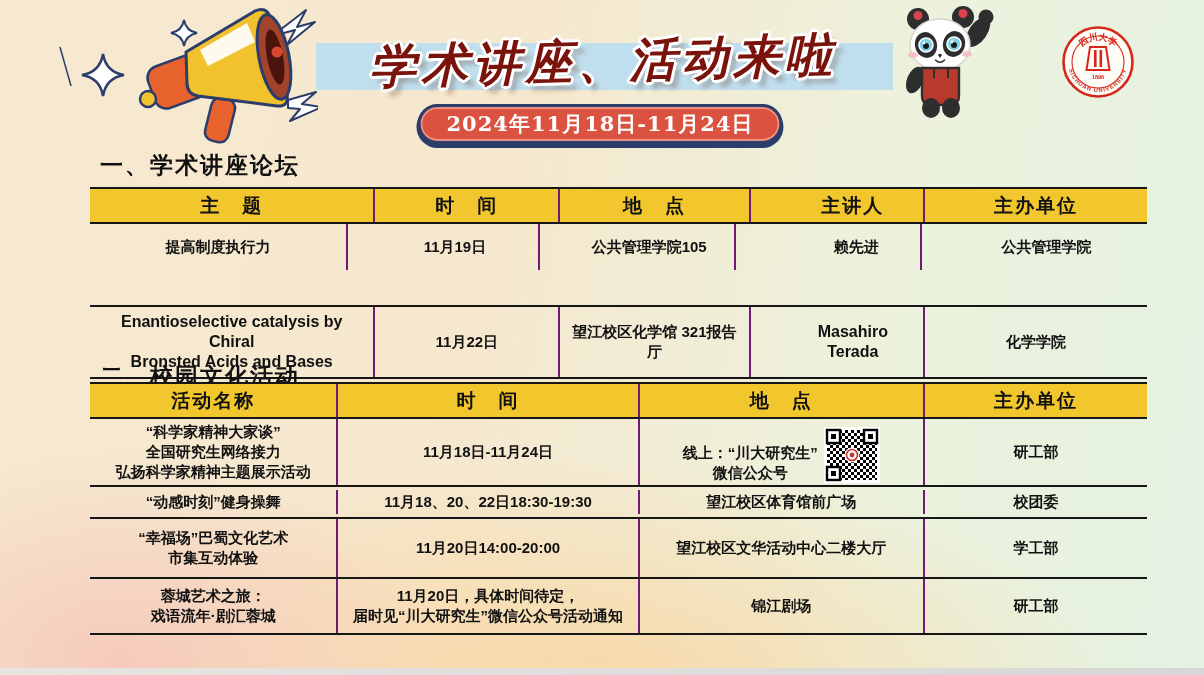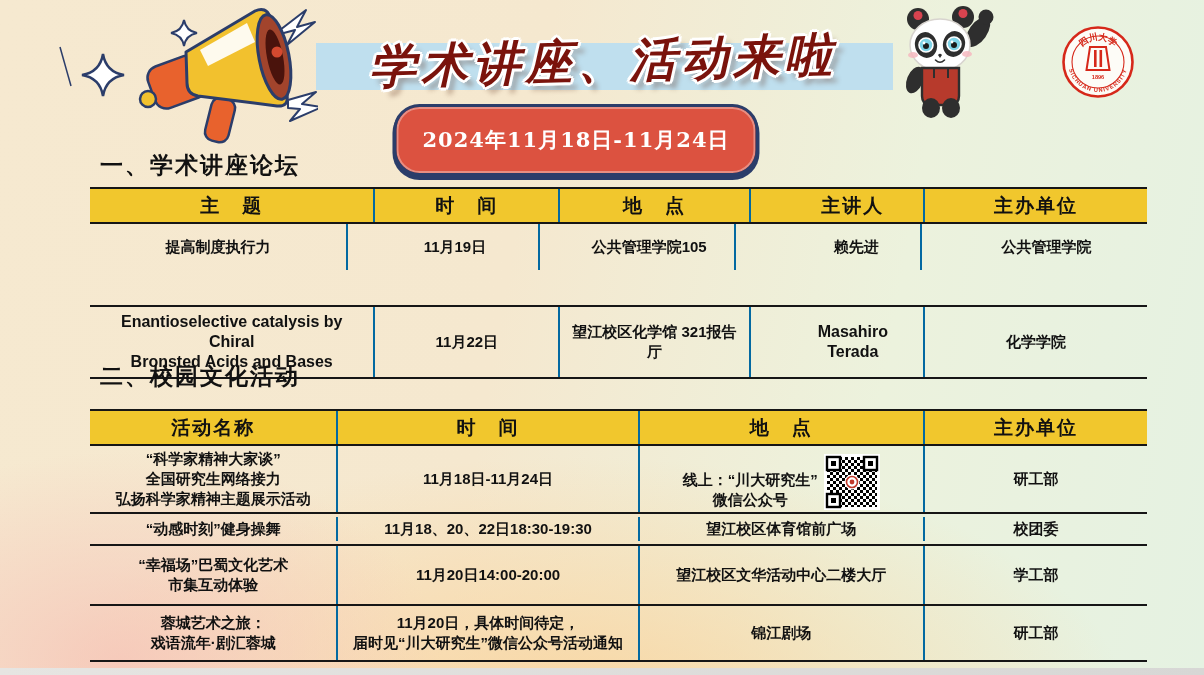--- a/index.html
+++ b/index.html
@@ -18,43 +18,43 @@
   .abs{position:absolute;}
   .banner{left:316px;top:43px;width:577px;height:47px;background:#bfdfee;}
   .banner-title{
     left:298px;top:18px;width:610px;height:86px;display:flex;align-items:center;justify-content:center;
     font-family:"DejaVu Serif",serif;font-style:italic;font-weight:bold;
     font-size:47px;letter-spacing:5px;color:#7a130c;transform:rotate(-1.5deg);
     text-shadow:-2px -2px 0 #fff,2px -2px 0 #fff,-2px 2px 0 #fff,2px 2px 0 #fff,
       -3px 0 0 #fff,3px 0 0 #fff,0 -3px 0 #fff,0 3px 0 #fff,6px 7px 5px rgba(90,40,20,.35);
     white-space:nowrap;}
   .date-badge{
-    top:104px;left:576px;transform:translateX(-50%);
+    top:104px;left:600px;transform:translateX(-50%);
     background:#dc5240;border:3px solid #2b3d6a;border-radius:26px;
     box-shadow:0 3px 0 1px #2b3d6a, inset 0 0 0 2px rgba(255,255,255,.35);
     color:#fff;font-family:"DejaVu Serif",serif;font-weight:bold;font-size:21px;
-    letter-spacing:1px;padding:19px 26px;white-space:nowrap;}
+    letter-spacing:1px;padding:3px 26px;white-space:nowrap;}
 
   
   .sec-title{left:100px;font-size:23px;font-weight:bold;color:#111;letter-spacing:2px;}
   .tbl{left:90px;width:1057px;border-bottom:2px solid #161616;}
   .tr{display:flex;box-sizing:border-box;}
   .tr.head{background:#f1c72d;border-top:2px solid #161616;border-bottom:2px solid #161616;height:37px;}
   .tr.body + .tr.body{border-top:2px solid #161616;}
   .td{display:flex;align-items:center;justify-content:center;text-align:center;
       white-space:pre-line;font-weight:bold;color:#111;padding:2px 8px;
-      box-sizing:border-box;border-right:2px solid #0369a1;font-size:15px;line-height:1.32;}
+      box-sizing:border-box;border-right:2px solid #701a75;font-size:15px;line-height:1.32;}
   .td:last-child{border-right:none;}
   .tr.head .td{font-size:19px;letter-spacing:2px;line-height:1;}
   .en{font-size:16px;line-height:1.25;}
   .t1c0{width:27%;}.t1c1{width:17.5%;}.t1c2{width:18%;}.t1c3{width:16.5%;padding-left:40px;}.t1c4{width:21%;}
   .t2c0{width:23.5%;}.t2c1{width:28.5%;}.t2c2{width:27%;}.t2c3{width:21%;}
   #table1{top:187px;} #table1 .r0{height:46px;gap:24px;} #table1 .r1{height:72px;margin-top:35px;}
   #sec1-title{top:150px;} #sec2-title{top:361px;}
-  #table2{top:409px;}
+  #table2{top:382px;}
   #table2 .r0{height:66px;} #table2 .r1{height:32px;align-items:center;} #table2 .r2{height:60px;} #table2 .r3{height:56px;}
   .qr-wrap{display:flex;align-items:flex-end;justify-content:center;gap:6px;}
 </style>
 </head>
 <body>
 
 <svg class="abs" style="left:55px;top:10px" width="150" height="100" viewBox="0 0 150 100">
   <path d="M5 37 L16 76" stroke="#2b3d6a" stroke-width="1.5" fill="none"></path>
   <path d="M48 44 Q51 62 69 65 Q51 68 48 86 Q45 68 27 65 Q45 62 48 44 Z" fill="#fff" stroke="#2b3d6a" stroke-width="2.5"></path>
   <path d="M129 10 Q131 21 142 23 Q131 25 129 36 Q127 25 116 23 Q127 21 129 10 Z" fill="#fff" stroke="#2b3d6a" stroke-width="2"></path>

